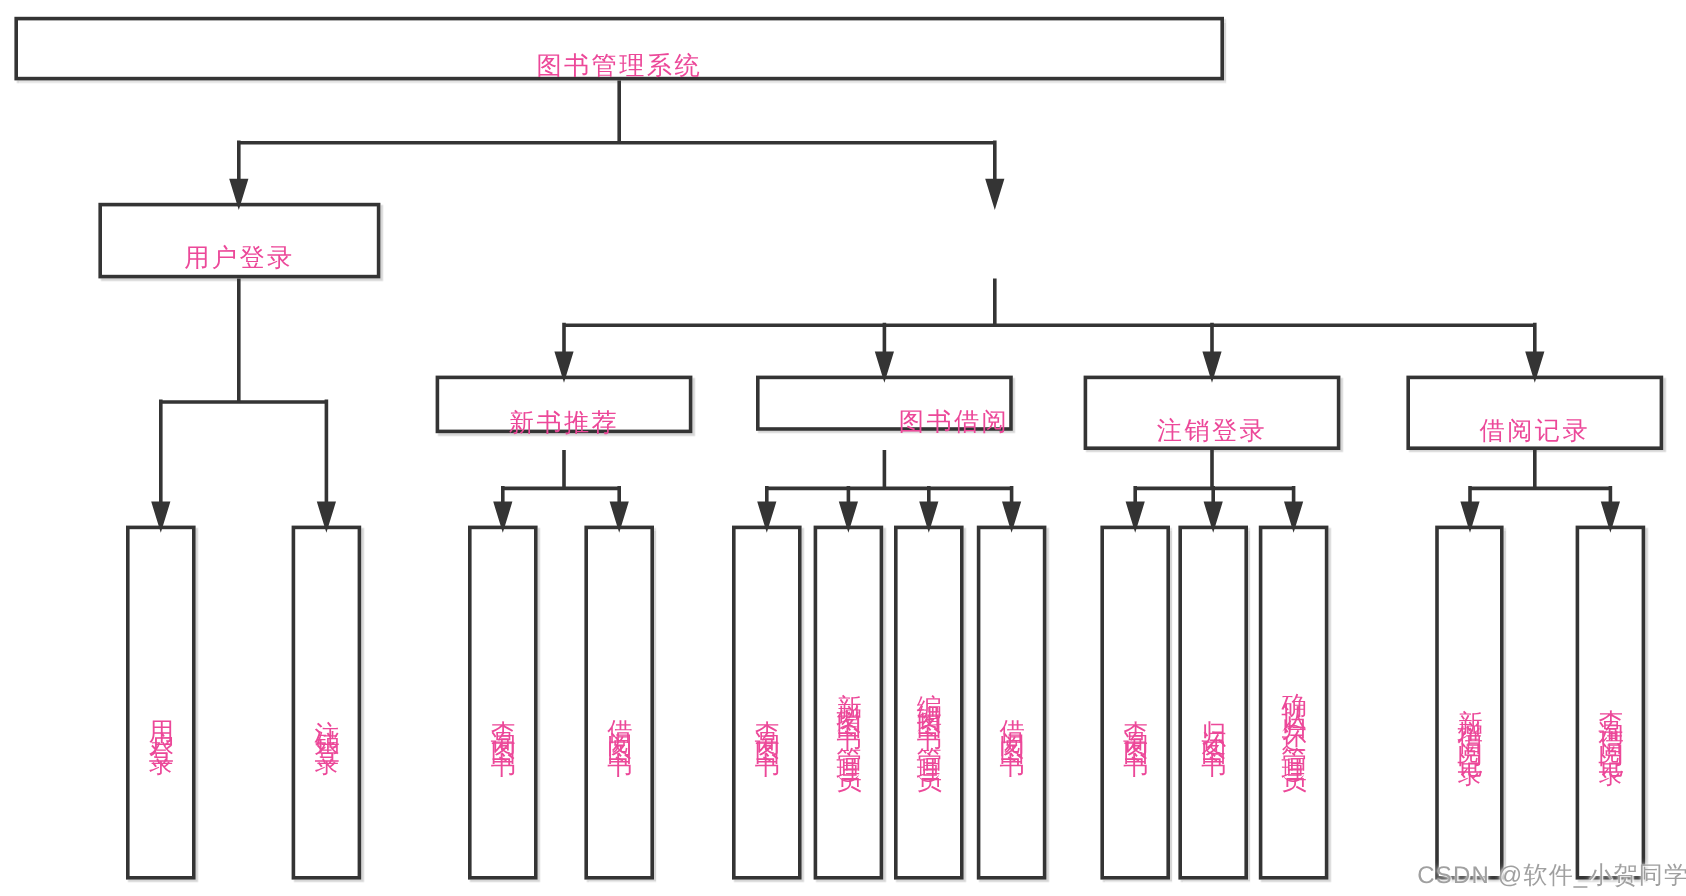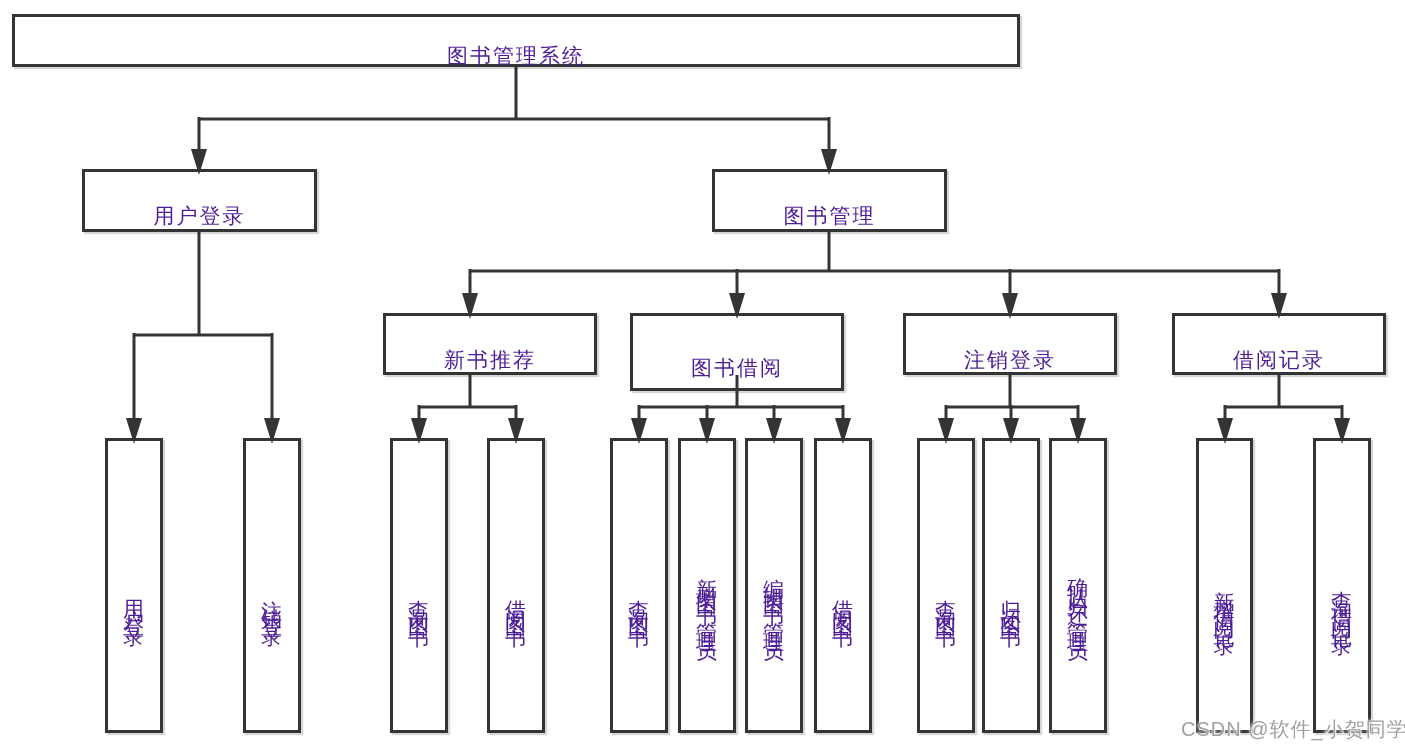--- a/index.html
+++ b/index.html
@@ -23,21 +23,21 @@
     box-sizing: border-box;
     background: #ffffff;
     border: 3px solid #343434;
     box-shadow: 2px 2px 1px rgba(90,90,90,0.25);
     display: flex;
     align-items: center;
     justify-content: center;
     z-index: 1;
   }
   .node .label {
-    color: #4c1d95;
+    color: #ec4899;
     font-size: 21px;
     line-height: 1.2;
     white-space: nowrap;
     margin-top: 31px;
   }
   .hbox .label {
     letter-spacing: 2px;
     text-align: center;
   }
   .vbox .label {
@@ -84,28 +84,25 @@
              M1217 418 L1233 418 L1225 444 Z  M1334 418 L1350 418 L1342 444 Z"></path>
   </svg>
 
   <div class="node hbox" style="left:12px; top:14px; width:1008px; height:53px;">
     <span class="label">图书管理系统</span>
   </div>
 
   <div class="node hbox" style="left:82px; top:169px; width:235px; height:63px;">
     <span class="label">用户登录</span>
   </div>
-  <div class="node hbox" style="left:712px; top:169px; width:235px; height:63px;">
-    <span class="label">图书管理</span>
-  </div>
 
-  <div class="node hbox" style="left:383px; top:313px; width:214px; height:62px;">
+  <div class="node hbox" style="left:363px; top:313px; width:214px; height:48px;">
     <span class="label">新书推荐</span>
   </div>
-  <div class="node hbox" style="left:630px; top:313px; width:214px; height:78px;">
+  <div class="node hbox" style="left:630px; top:313px; width:214px; height:46px;justify-content:flex-end;">
     <span class="label">图书借阅</span>
   </div>
   <div class="node hbox" style="left:903px; top:313px; width:214px; height:62px;">
     <span class="label">注销登录</span>
   </div>
   <div class="node hbox" style="left:1172px; top:313px; width:214px; height:62px;">
     <span class="label">借阅记录</span>
   </div>
 
   <div class="node vbox" style="left:105px; top:438px; width:58px; height:295px;">

